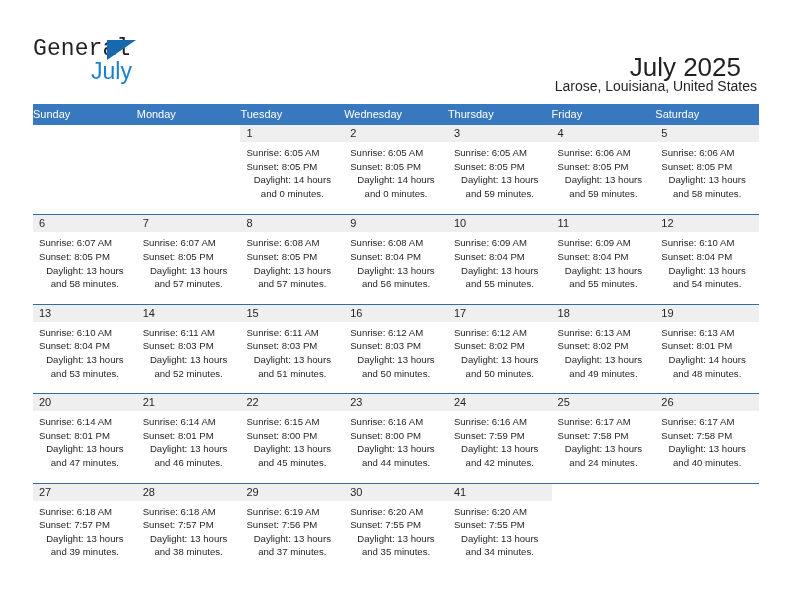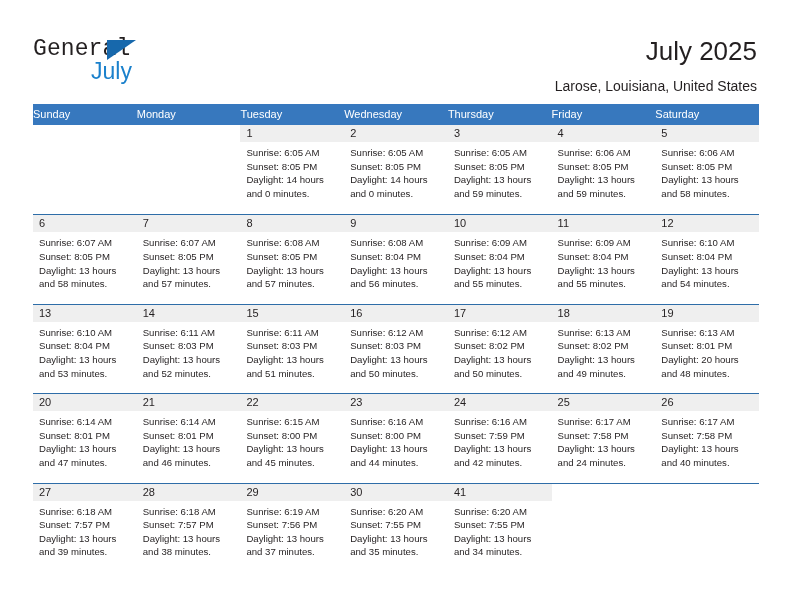--- a/index.html
+++ b/index.html
@@ -62,21 +62,21 @@
   }
   .title {
     position: absolute;
     right: 35px;
     top: 36px;
     font-size: 26px;
     color: #231f20;
     text-align: center;
     white-space: nowrap;
     font-weight: normal;
-    margin: 0;
+    margin: 16px;
   }
   .subtitle {
     position: absolute;
     right: 35px;
     top: 78px;
     font-size: 14px;
     color: #231f20;
     text-align: center;
     white-space: nowrap;
     margin: 0;
@@ -136,21 +136,21 @@
     color: #231f20;
     line-height: 15px;
   }
   .info {
     padding: 4px 6px 0 6px;
     font-size: 9.6px;
     line-height: 13.6px;
     color: #231f20;
   }
   .info div { white-space: nowrap; }
-  .info .wrap { white-space: normal; }
+  .info .wrap { white-space: normal; text-align: center; }
 </style>
 </head>
 <body>
 
 <div class="page">
 
   <div class="header">
     <div class="logo">
       <span class="logo-general">General</span>
       <span class="logo-tri"></span>
@@ -362,21 +362,21 @@
               <div class="wrap">Daylight: 13 hours and 49 minutes.</div>
             </div>
           </div>
           <div class="day has-content">
             <div class="daynum-band">
               <span class="daynum">19</span>
             </div>
             <div class="info">
               <div>Sunrise: 6:13 AM</div>
               <div>Sunset: 8:01 PM</div>
-              <div class="wrap">Daylight: 20 hours and 48 minutes.</div>
+              <div class="wrap">Daylight: 14 hours and 48 minutes.</div>
             </div>
           </div>
         </div>
         <div class="week sep">
           <div class="day has-content">
             <div class="daynum-band">
               <span class="daynum">20</span>
             </div>
             <div class="info">
               <div>Sunrise: 6:14 AM</div>

